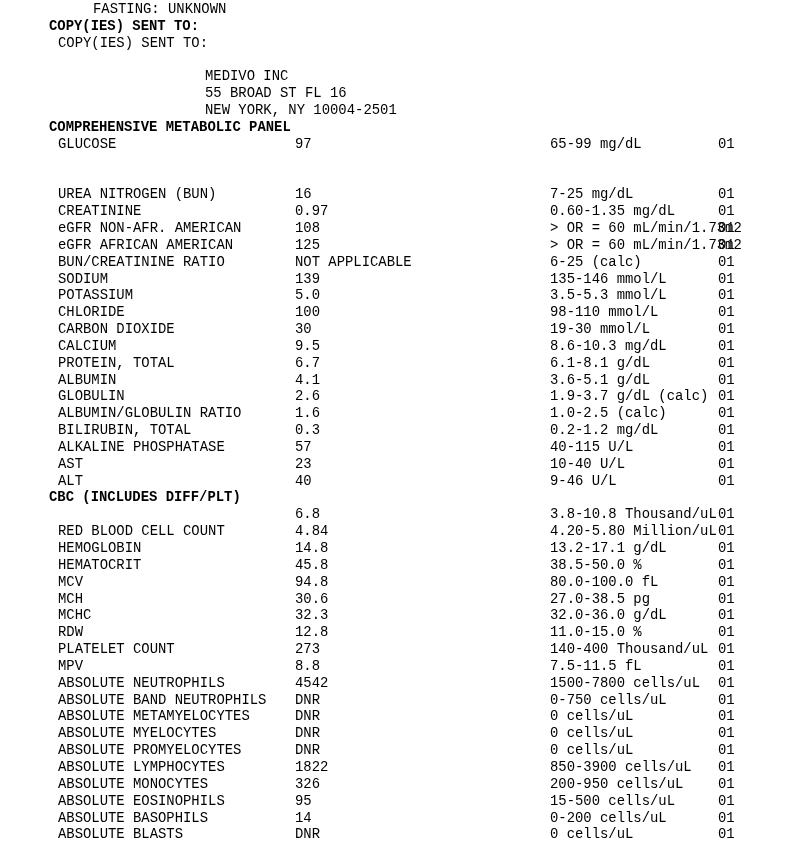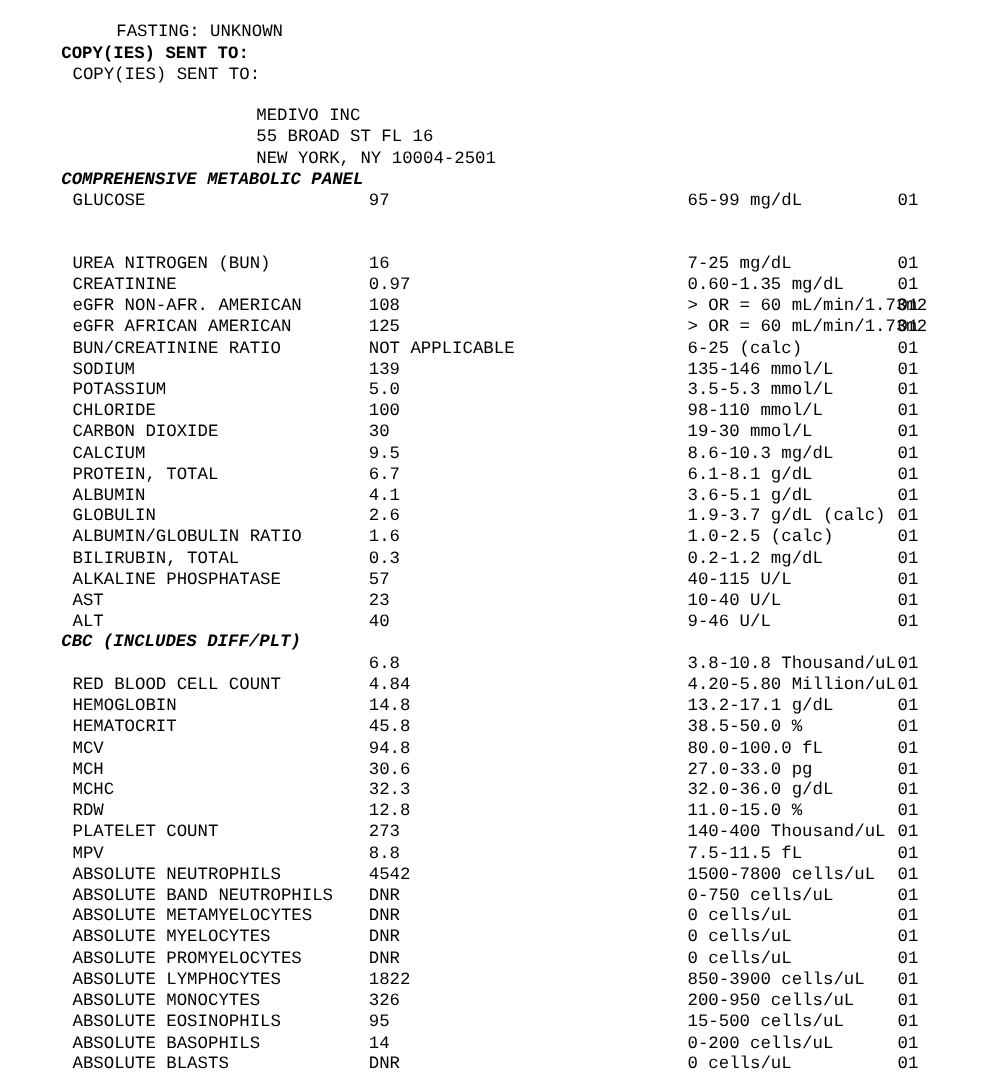--- a/index.html
+++ b/index.html
@@ -6,33 +6,33 @@
   .page {
     position: relative;
     width: 797px;
     height: 865px;
     background: #ffffff;
     color: #000000;
     font-family: "Liberation Mono", "DejaVu Sans Mono", monospace;
     font-size: 13.9px;
     overflow: hidden;
     box-sizing: border-box;
-    padding-top: 18px;
+    padding-top: 1px;
   }
   .line {
     position: relative;
     height: 16.85px;
     line-height: 16.85px;
     white-space: pre;
   }
   .line.fasting      { padding-left: 93px; }
   .line.copies_bold  { padding-left: 49px; font-weight: bold; }
   .line.copies       { padding-left: 58px; }
   .line.address      { padding-left: 159px; margin-left: 46px; }
-  .line.section      { padding-left: 49px; font-weight: bold; font-style: italic; }
+  .line.section      { padding-left: 49px; font-weight: bold; }
   .line.note         { padding-left: 165px; }
   .line.blank        { }
   .line.test .col    { position: absolute; top: 0; }
   .col.t-name  { left: 58px; }
   .col.t-value { left: 295px; }
   .col.t-ref   { left: 550px; }
   .col.t-lab   { left: 718px; }
 </style>
 </head>
 <body>
@@ -188,21 +188,21 @@
   </div>
     <div class="line test">
     <span class="col t-name">MCV</span>
     <span class="col t-value">94.8</span>
     <span class="col t-ref">80.0-100.0 fL</span>
     <span class="col t-lab">01</span>
   </div>
     <div class="line test">
     <span class="col t-name">MCH</span>
     <span class="col t-value">30.6</span>
-    <span class="col t-ref">27.0-33.0 pg</span>
+    <span class="col t-ref">27.0-38.5 pg</span>
     <span class="col t-lab">01</span>
   </div>
     <div class="line test">
     <span class="col t-name">MCHC</span>
     <span class="col t-value">32.3</span>
     <span class="col t-ref">32.0-36.0 g/dL</span>
     <span class="col t-lab">01</span>
   </div>
     <div class="line test">
     <span class="col t-name">RDW</span>

